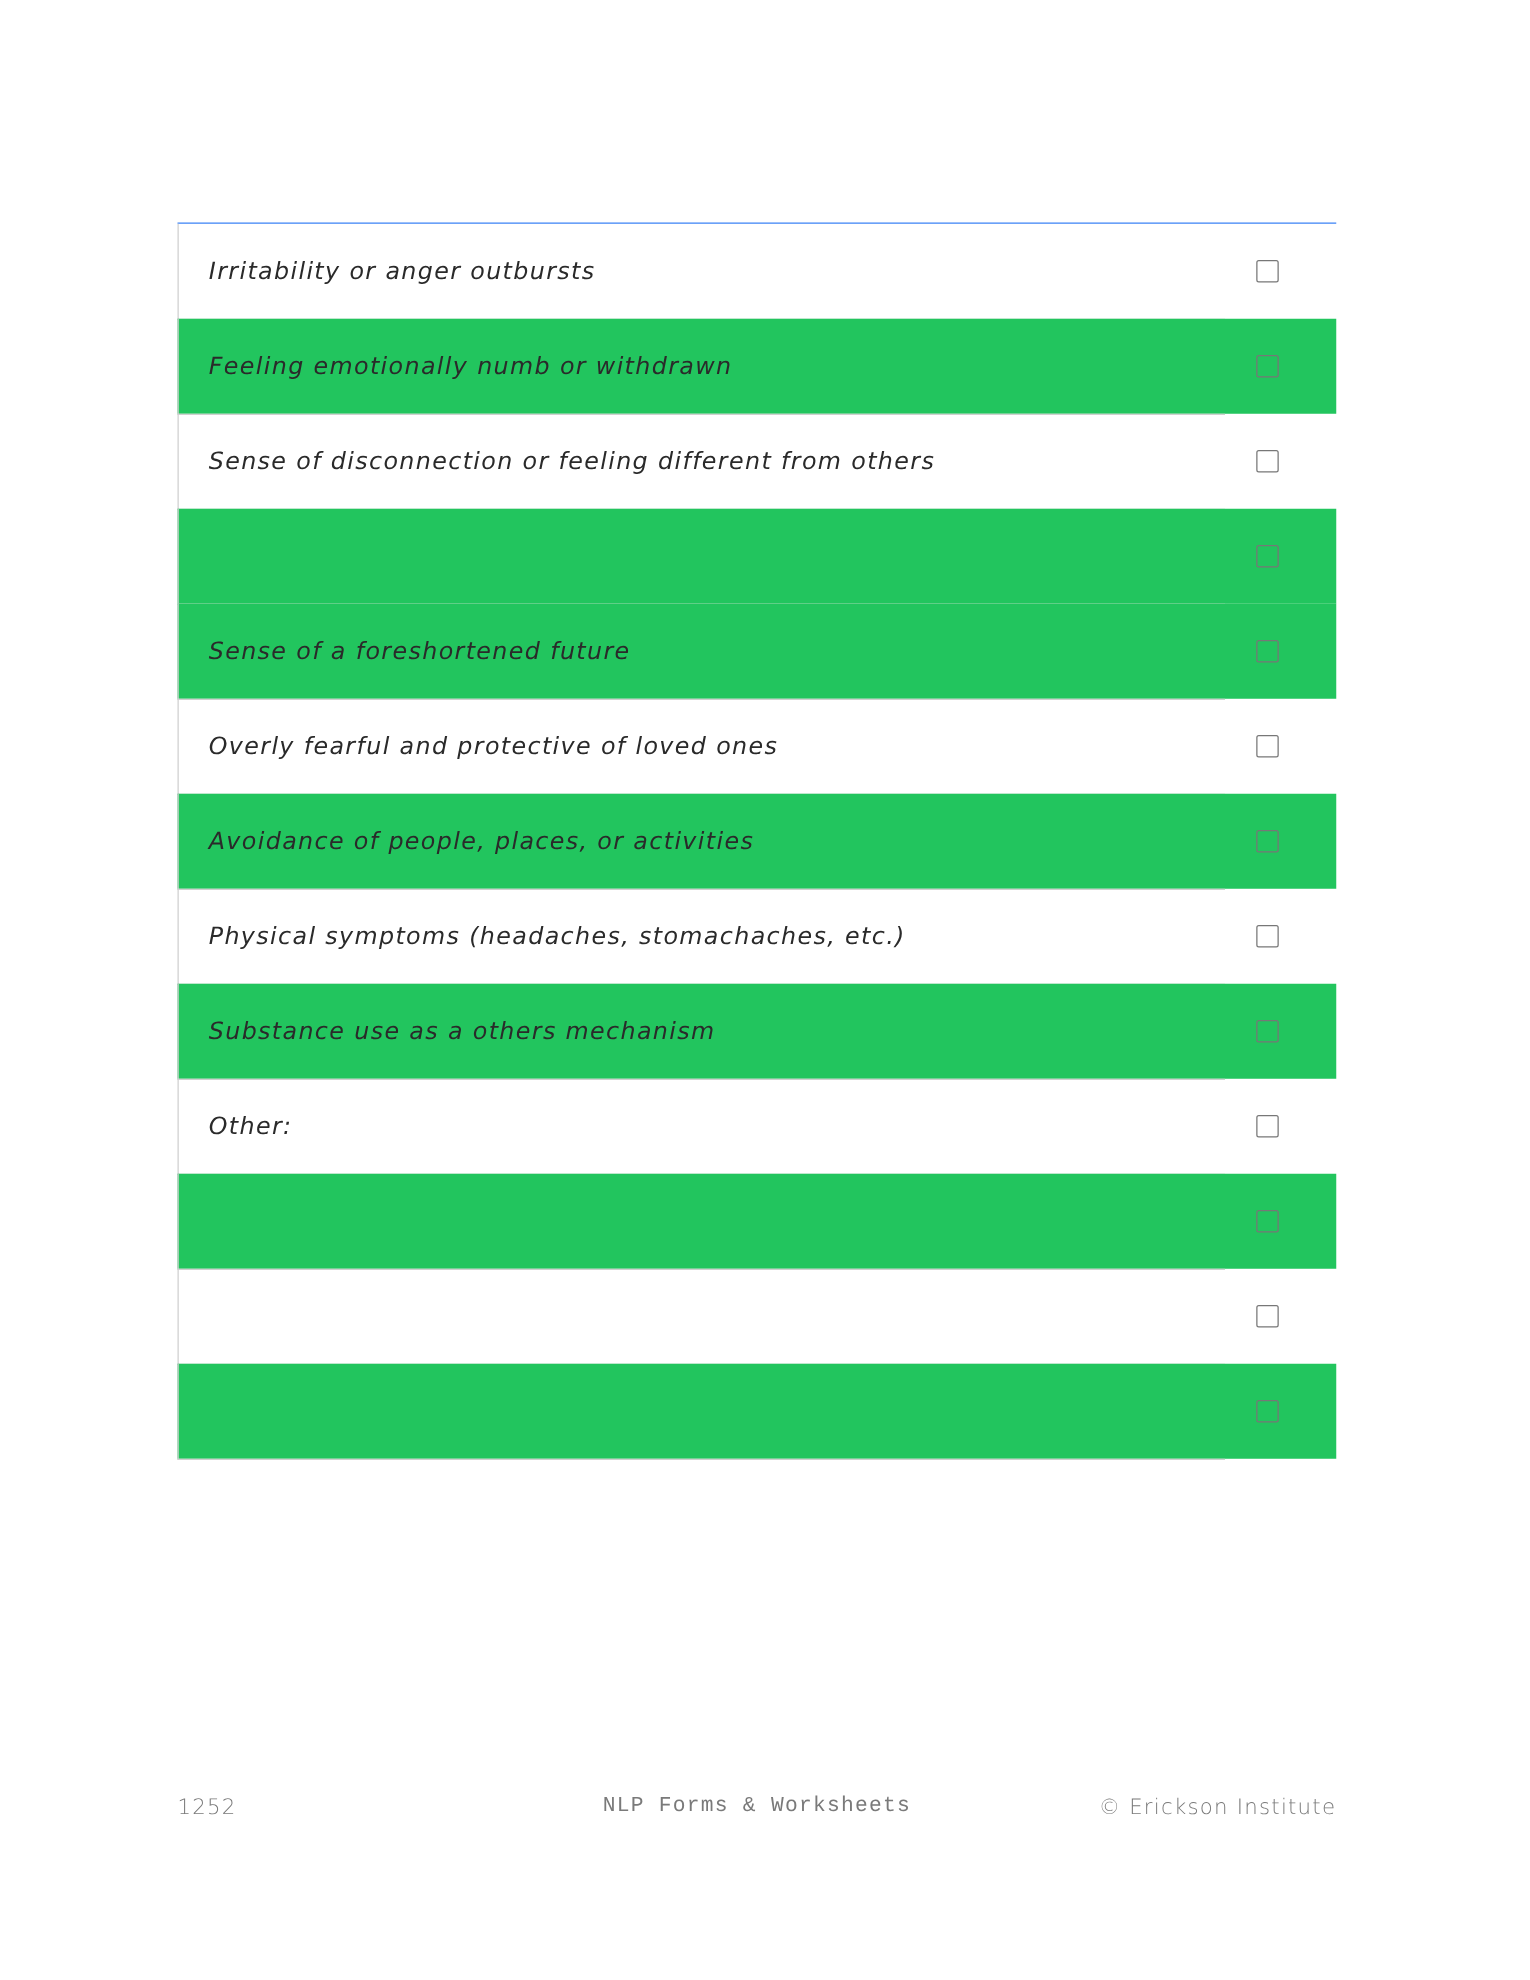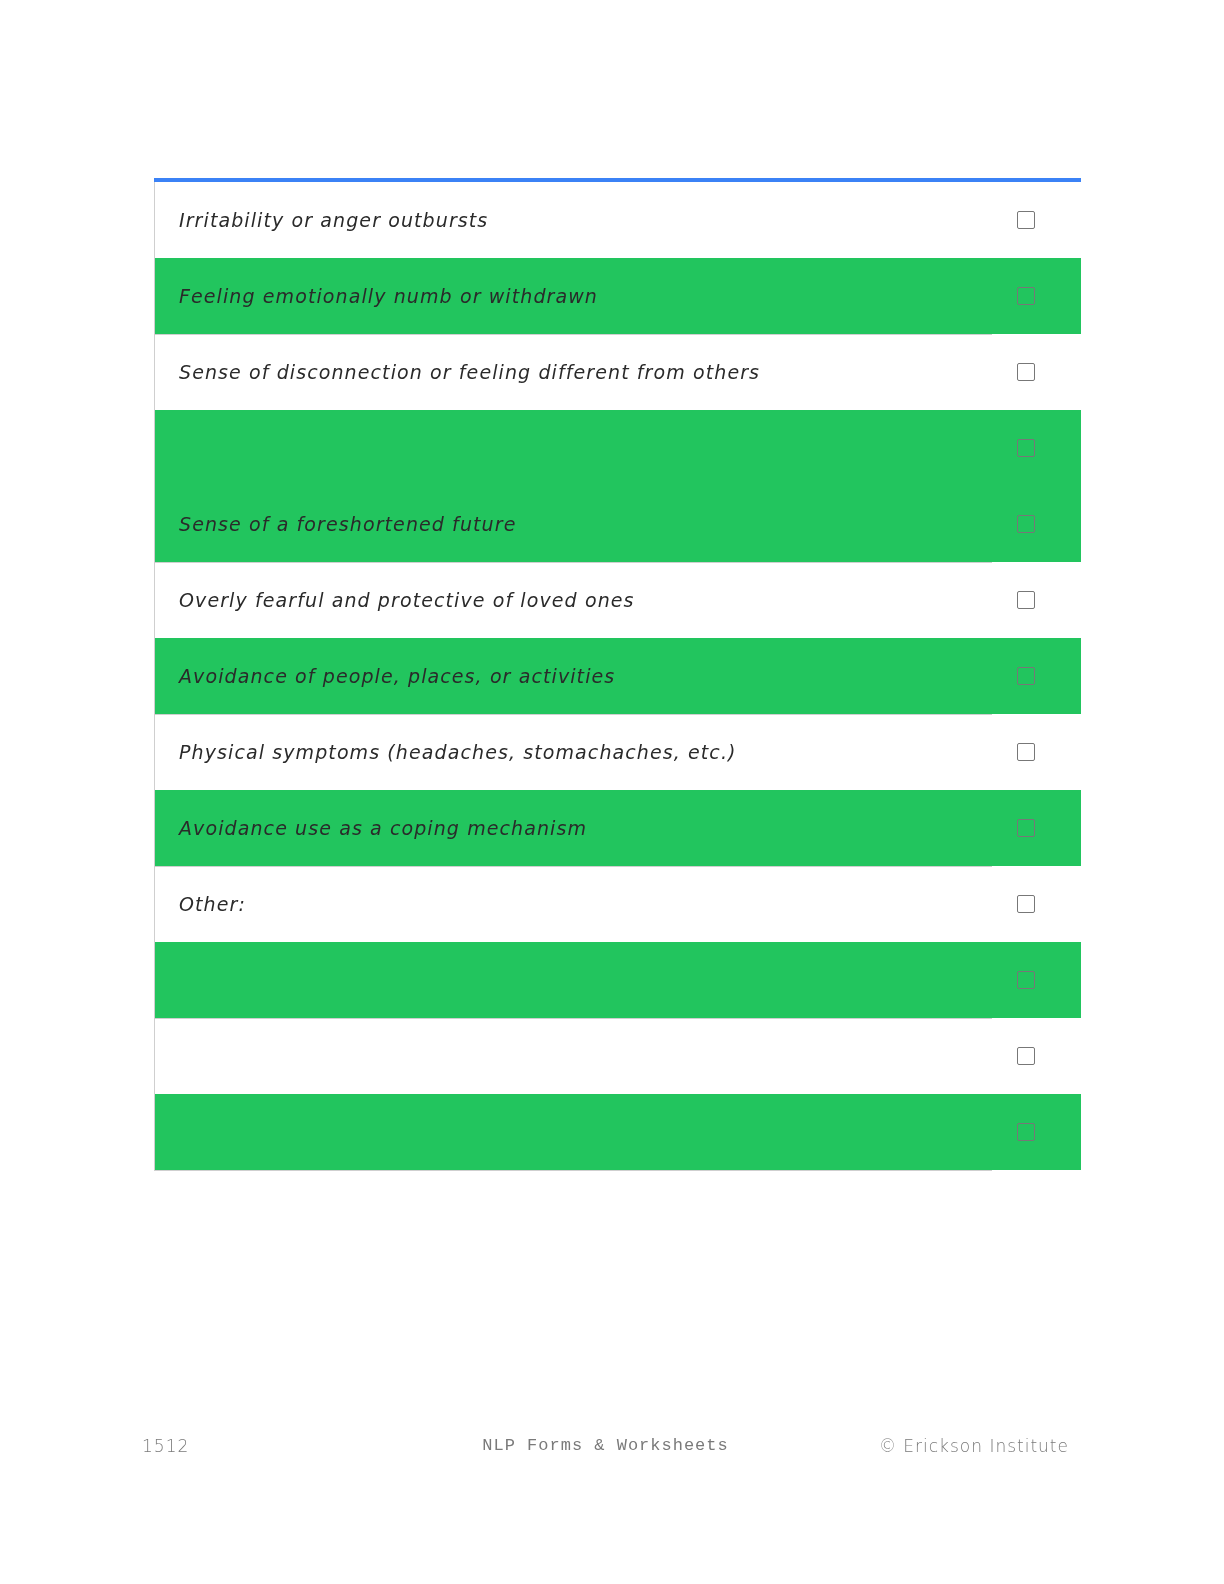--- a/index.html
+++ b/index.html
@@ -1,20 +1,19 @@
 <!DOCTYPE html>
 <html><head>
   <meta charset="utf-8">
   <style>
     html, body { margin: 0; padding: 0; background: #ffffff; }
     body { width: 1224px; height: 1584px; position: relative; overflow: hidden; }
     .table {
       position: absolute; left: 142px; top: 178px; width: 927px;
-      border-top: 4px solid #3b82f6;
-      margin-left: 12px;
+      border-top: 1px solid #3b82f6;
     }
     .row {
       position: relative; height: 76px; display: flex; align-items: center;
     }
     .row .line-cell {
       position: absolute; left: 0; top: 0; bottom: 0; width: 838px;
       border-left: 1px solid #cfcfcf; border-bottom: 1px solid #cfcfcf;
       box-sizing: border-box; height: 77px;
     }
     .row.shaded { background: #22c55e; }
@@ -75,21 +74,21 @@
     <span class="label">Avoidance of people, places, or activities</span>
     <span class="checkbox"></span>
   </div>
   <div class="row">
     <div class="line-cell"></div>
     <span class="label">Physical symptoms (headaches, stomachaches, etc.)</span>
     <span class="checkbox"></span>
   </div>
   <div class="row shaded">
     <div class="line-cell"></div>
-    <span class="label">Avoidance use as a coping mechanism</span>
+    <span class="label">Substance use as a others mechanism</span>
     <span class="checkbox"></span>
   </div>
   <div class="row">
     <div class="line-cell"></div>
     <span class="label">Other:</span>
     <span class="checkbox"></span>
   </div>
   <div class="row shaded">
     <div class="line-cell"></div>
     <span class="label"></span>
@@ -101,16 +100,16 @@
     <span class="checkbox"></span>
   </div>
   <div class="row shaded">
     <div class="line-cell"></div>
     <span class="label"></span>
     <span class="checkbox"></span>
   </div>
 </div>
 
 <div class="footer">
-  <span class="left">1512</span>
+  <span class="left">1252</span>
   <span class="center">NLP Forms &amp; Worksheets</span>
   <span class="right">© Erickson Institute</span>
 </div>
 
 </body></html>

